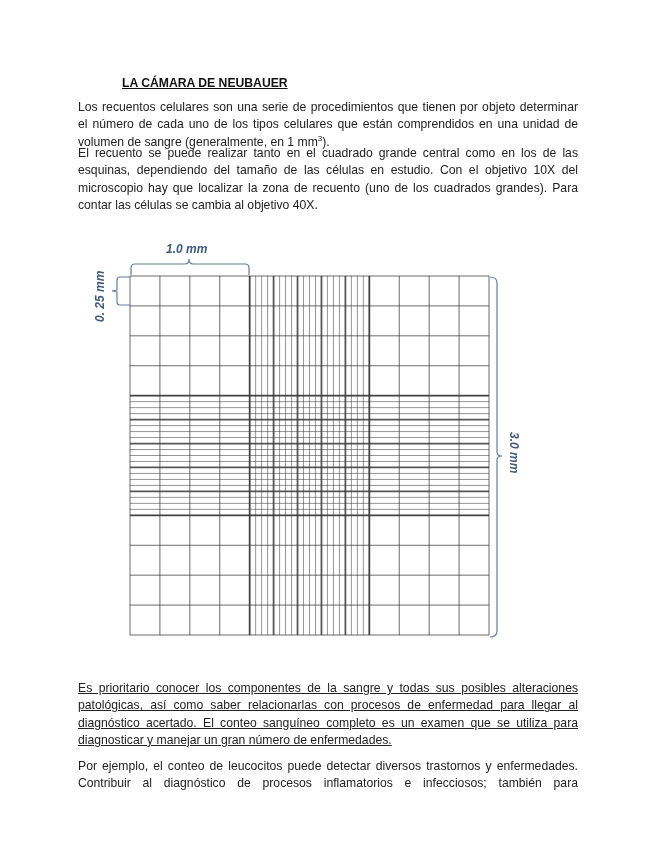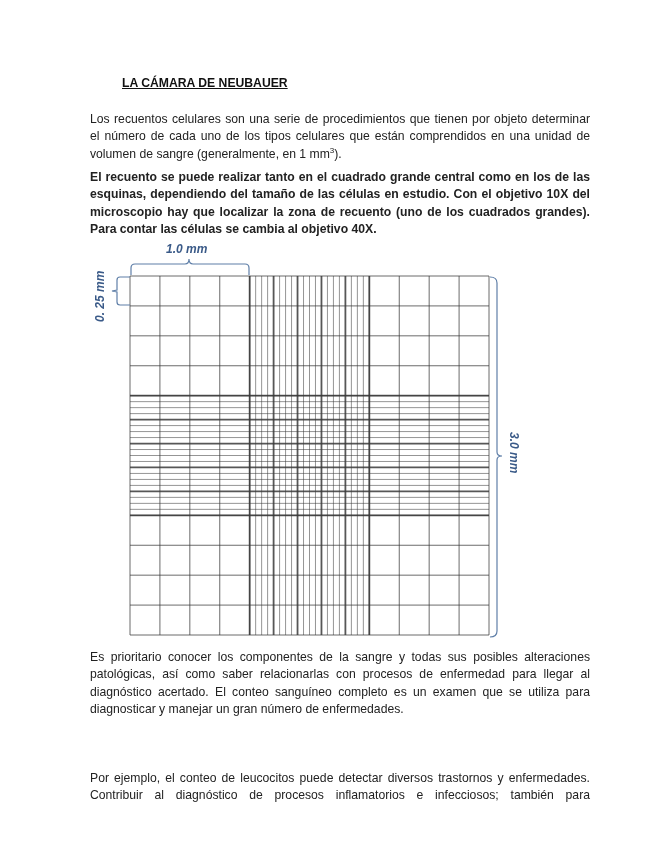--- a/index.html
+++ b/index.html
@@ -1,22 +1,22 @@
 <!DOCTYPE html>
 <html><head>
 <meta charset="utf-8">
 <style>
   html, body { margin: 0; padding: 0; background: #ffffff; }
   body { width: 655px; height: 848px; position: relative; overflow: hidden; }
   .page { position: absolute; left: 0; top: 0; width: 655px; height: 848px; background: #fff; }
-  .txt { position: absolute; left: 78px; width: 500px; font-family: "Liberation Sans", sans-serif; font-size: 12.2px; line-height: 17.3px; color: #222; text-align: justify; margin: 12px; }
+  .txt { position: absolute; left: 78px; width: 500px; font-family: "Liberation Sans", sans-serif; font-size: 12.2px; line-height: 17.3px; color: #222; text-align: justify; margin: 0; }
   .title { position: absolute; left: 78px; top: 76px; font-family: "Liberation Sans", sans-serif; font-size: 12.2px; font-weight: bold; color: #111; text-decoration: underline; margin: 0; padding-left: 44px; }
   .p1 { top: 99px; }
-  .p2 { top: 157px; font-weight: bold; }
-  .p3 { top: 637px; }
+  .p2 { top: 145px; }
+  .p3 { top: 680px; text-decoration: underline; }
   .p4 { top: 758px; }
   .last-line { text-align-last: justify; }
   sup { font-size: 8px; line-height: 0; }
   svg.fig { position: absolute; left: 0; top: 0; }
   .dimlabel { font-family: "Liberation Sans", sans-serif; font-style: italic; font-weight: bold; font-size: 12px; fill: #3a5a88; }
 </style>
 </head>
 <body>
 
 <div class="page">

